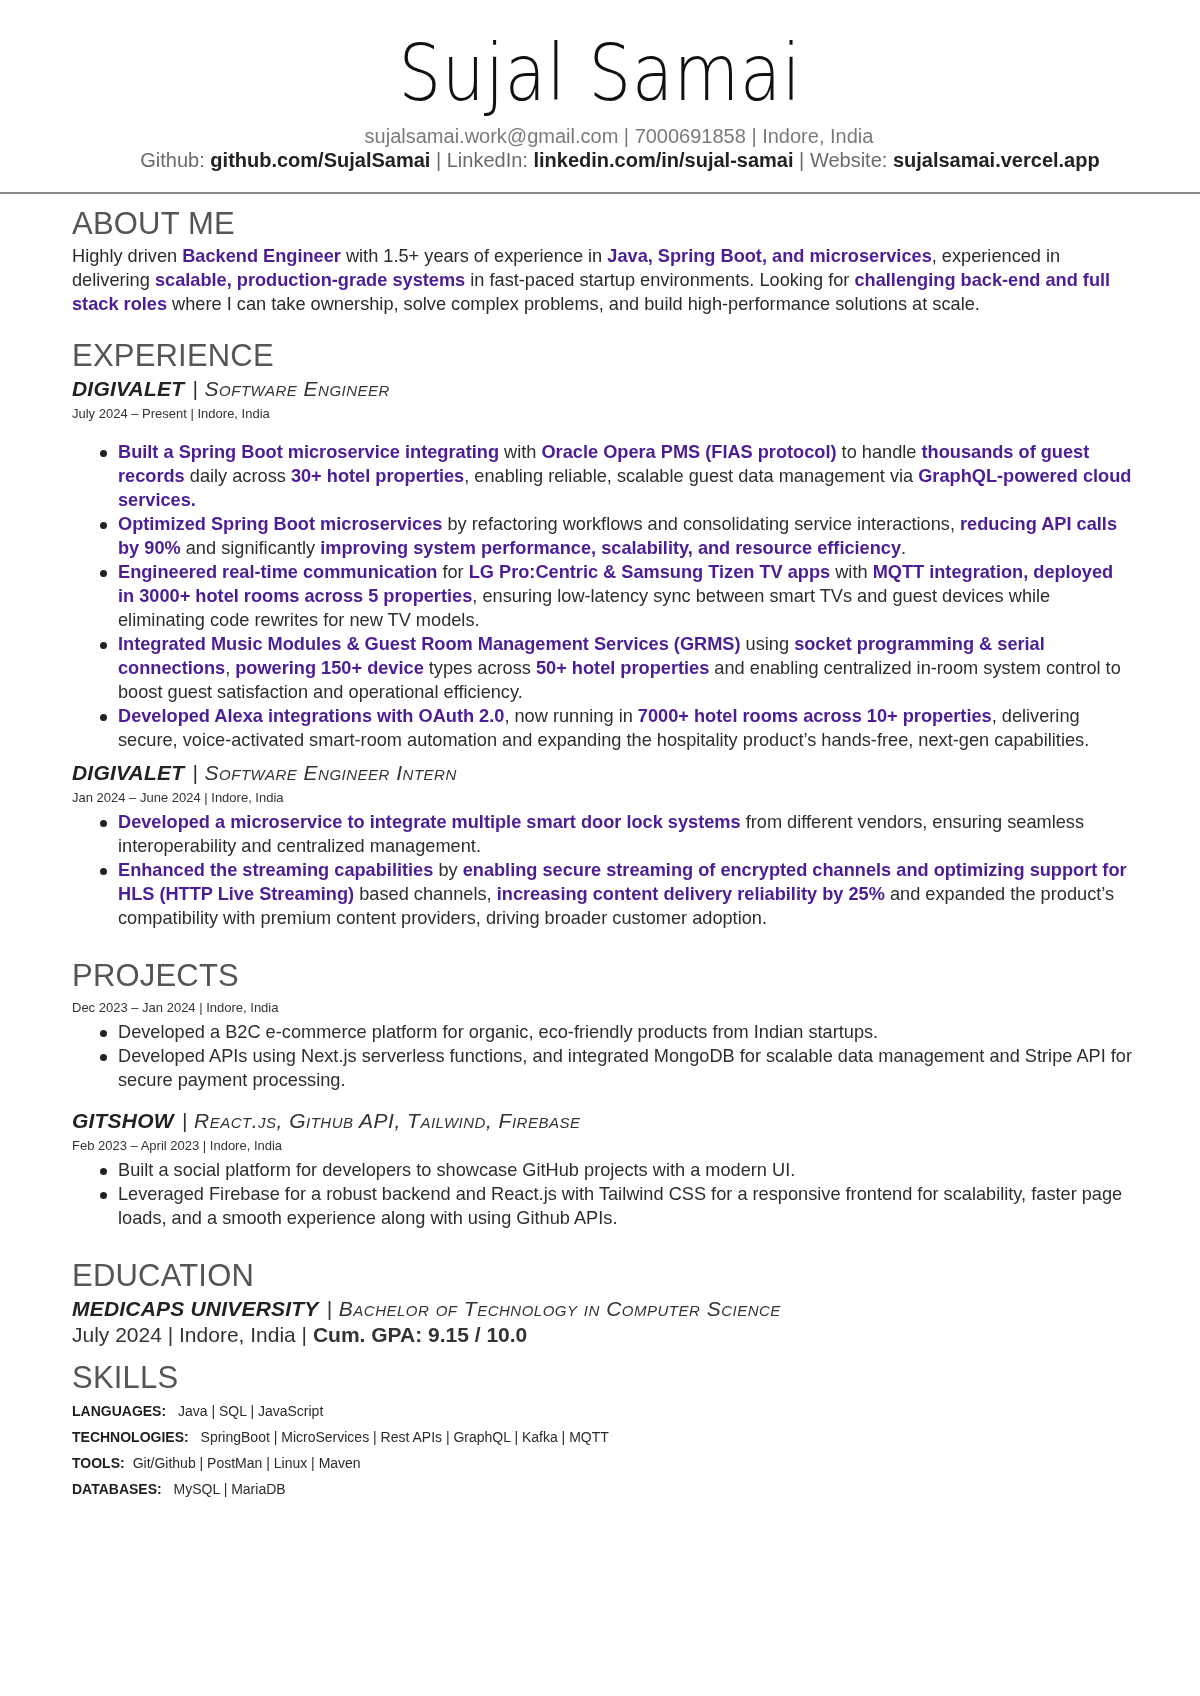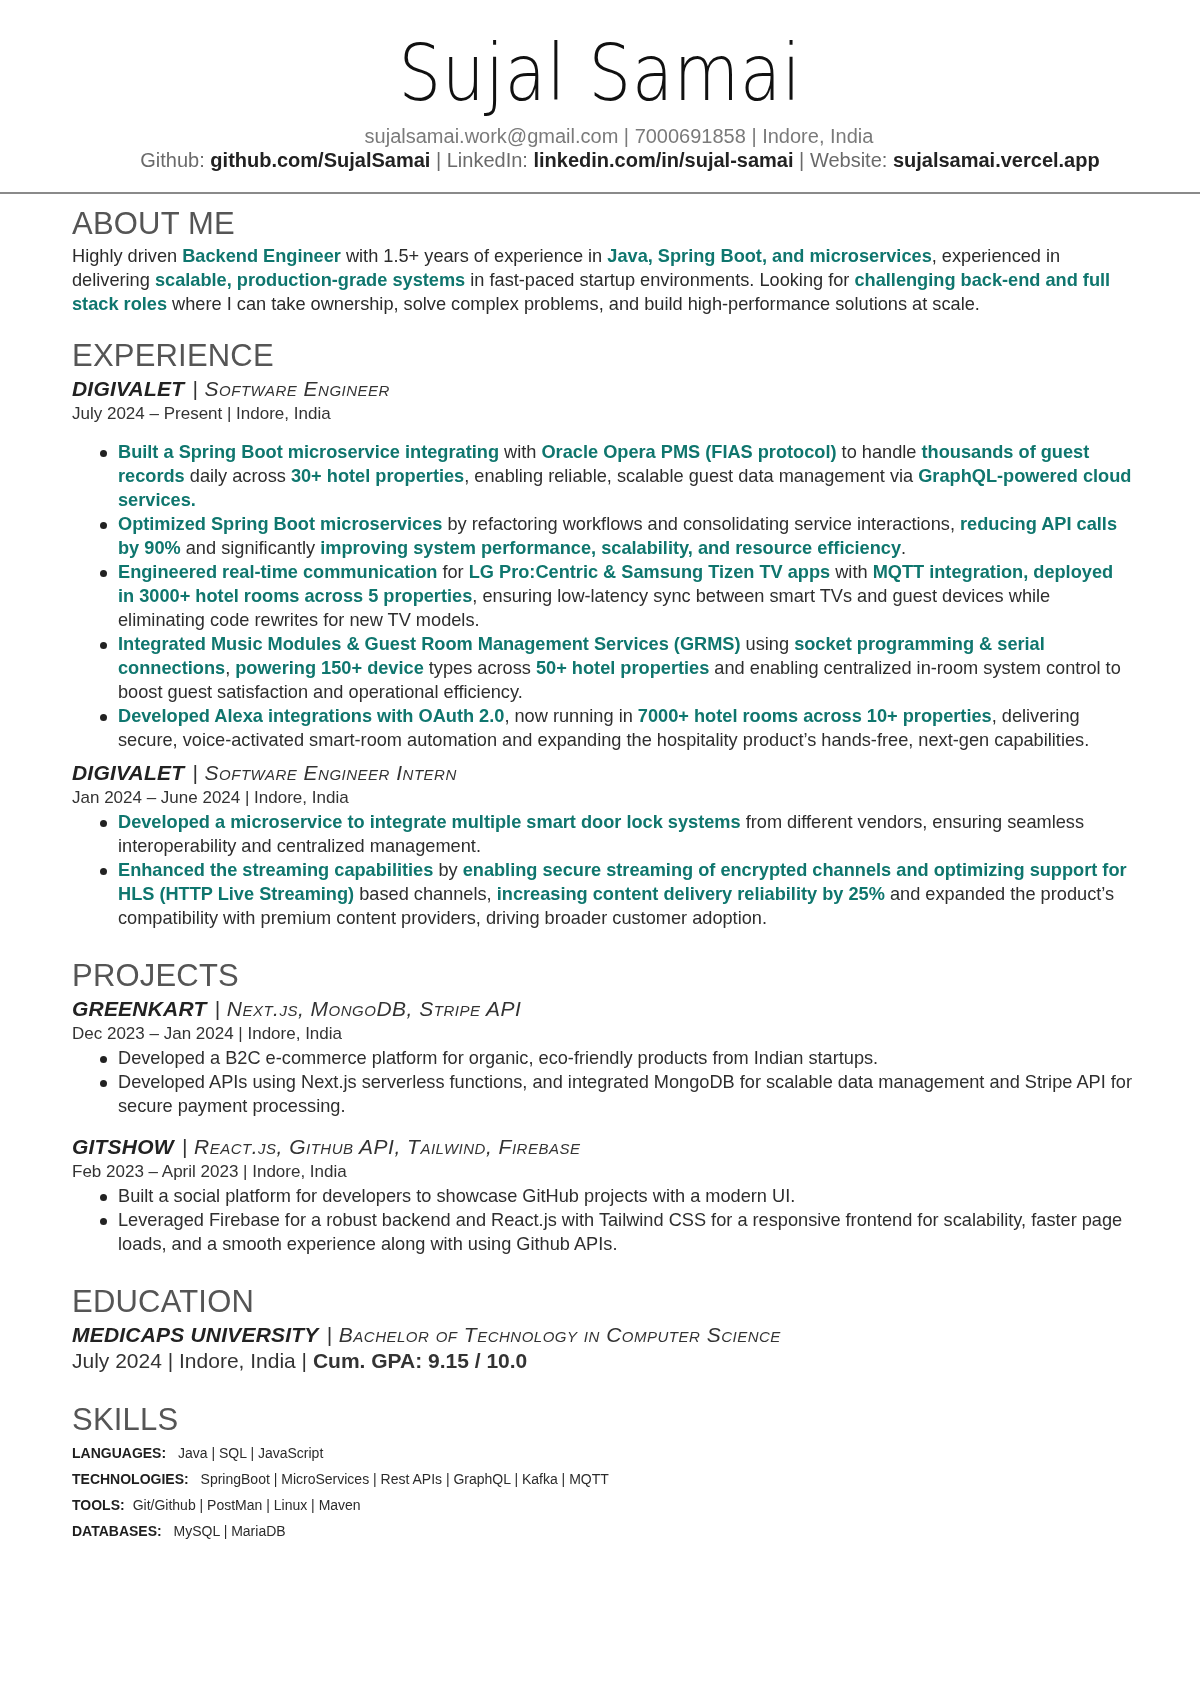--- a/index.html
+++ b/index.html
@@ -10,26 +10,26 @@
   .name { position: absolute; top: 28px; left: 0; width: 1200px; text-align: center; font-size: 78px; font-weight: 300; color: #111; letter-spacing: 1px; font-family: "DejaVu Sans", sans-serif; transform: scaleX(0.86); transform-origin: center; }
   .contact-line { position: absolute; left: 0; width: 1200px; text-align: center; font-size: 20px; color: #7a7a7a; }
   .contact-line.l1 { top: 125px; padding-left: 38px; }
   .contact-line.l2 { top: 149px; color: #6a6a6a; padding-left: 40px; }
   .contact-line b { color: #222; font-weight: 700; }
   .divider { position: absolute; left: 0; top: 192px; width: 1200px; height: 2px; background: #8a8a8a; }
 
   .content { position: absolute; left: 72px; top: 200px; width: 1060px; }
   .section-title { font-size: 31px; color: #555; font-weight: 400; letter-spacing: 0.2px; line-height: 36px; }
   .para { font-size: 18.2px; line-height: 24px; color: #2b2b2b; }
-  .para b, li b { color: #0f766e; }
+  .para b, li b { color: #4c1d95; }
 
   .entry-head { font-size: 21px; line-height: 26px; color: #222; font-style: italic; }
   .entry-head .org { font-weight: 700; letter-spacing: 0.2px; }
   .entry-head .role { font-variant: small-caps; color: #333; margin-left: 8px; letter-spacing: 0.5px; }
-  .entry-date { font-size: 17px; line-height: 24px; color: #333; }
+  .entry-date { font-size: 13px; line-height: 24px; color: #333; }
 
   ul.bullets { list-style: none; margin-left: 26px; }
   ul.bullets li { position: relative; padding-left: 20px; font-size: 18.2px; line-height: 24px; color: #2e2e2e; }
   ul.bullets li::before { content: ""; position: absolute; left: 2px; top: 10px; width: 7px; height: 7px; border-radius: 50%; background: #222; }
 
   .skill-row { font-size: 14px; line-height: 26px; color: #2b2b2b; }
   .skill-row .lbl { font-weight: 700; color: #1e1e1e; margin-right: 8px; }
 </style>
 </head>
 <body>
@@ -89,23 +89,20 @@
         <li><b>Developed a microservice to integrate multiple smart door lock systems</b><span> from different vendors, ensuring seamless interoperability and centralized management.</span></li>
         <li><b>Enhanced the streaming capabilities</b><span> by </span><b>enabling secure streaming of encrypted channels and optimizing support for HLS (HTTP Live Streaming)</b><span> based channels, </span><b>increasing content delivery reliability by 25%</b><span> and expanded the product’s compatibility with premium content providers, driving broader customer adoption.</span></li>
       </ul>
     </div>
   </div>
 
   <div style="margin-top:28px;">
     <div class="section-title">PROJECTS</div>
 
     <div style="margin-top:2px;">
-      <div class="entry-head">
-        <span class="org">GREENKART</span><span class="role">| Next.js, MongoDB, Stripe API</span>
-      </div>
       <div class="entry-date">Dec 2023 – Jan 2024 | Indore, India</div>
       <ul class="bullets">
         <li><span>Developed a B2C e-commerce platform for organic, eco-friendly products from Indian startups.</span></li>
         <li><span>Developed APIs using Next.js serverless functions, and integrated MongoDB for scalable data management and Stripe API for secure payment processing.</span></li>
       </ul>
     </div>
 
     <div style="margin-top:16px;">
       <div class="entry-head">
         <span class="org">GITSHOW</span><span class="role">| React.js, Github API, Tailwind, Firebase</span>
@@ -121,21 +118,21 @@
   <div style="margin-top:28px;">
     <div class="section-title">EDUCATION</div>
     <div class="entry-head" style="margin-top:2px;">
       <span class="org">MEDICAPS UNIVERSITY</span><span class="role">| Bachelor of Technology in Computer Science</span>
     </div>
     <div class="entry-date" style="font-size:21px; line-height:26px;">
       <span>July 2024 | Indore, India | </span><b>Cum. GPA: 9.15 / 10.0</b>
     </div>
   </div>
 
-  <div style="margin-top:28px;">
+  <div style="margin-top:12px;">
     <div class="section-title">SKILLS</div>
     <div class="skill-row" style="margin-top:2px;">
       <span class="lbl">LANGUAGES:</span><span> Java | SQL | JavaScript</span>
     </div>
     <div class="skill-row">
       <span class="lbl">TECHNOLOGIES:</span><span> SpringBoot | MicroServices | Rest APIs | GraphQL | Kafka | MQTT</span>
     </div>
     <div class="skill-row">
       <span class="lbl">TOOLS:</span><span>Git/Github | PostMan | Linux | Maven</span>
     </div>

